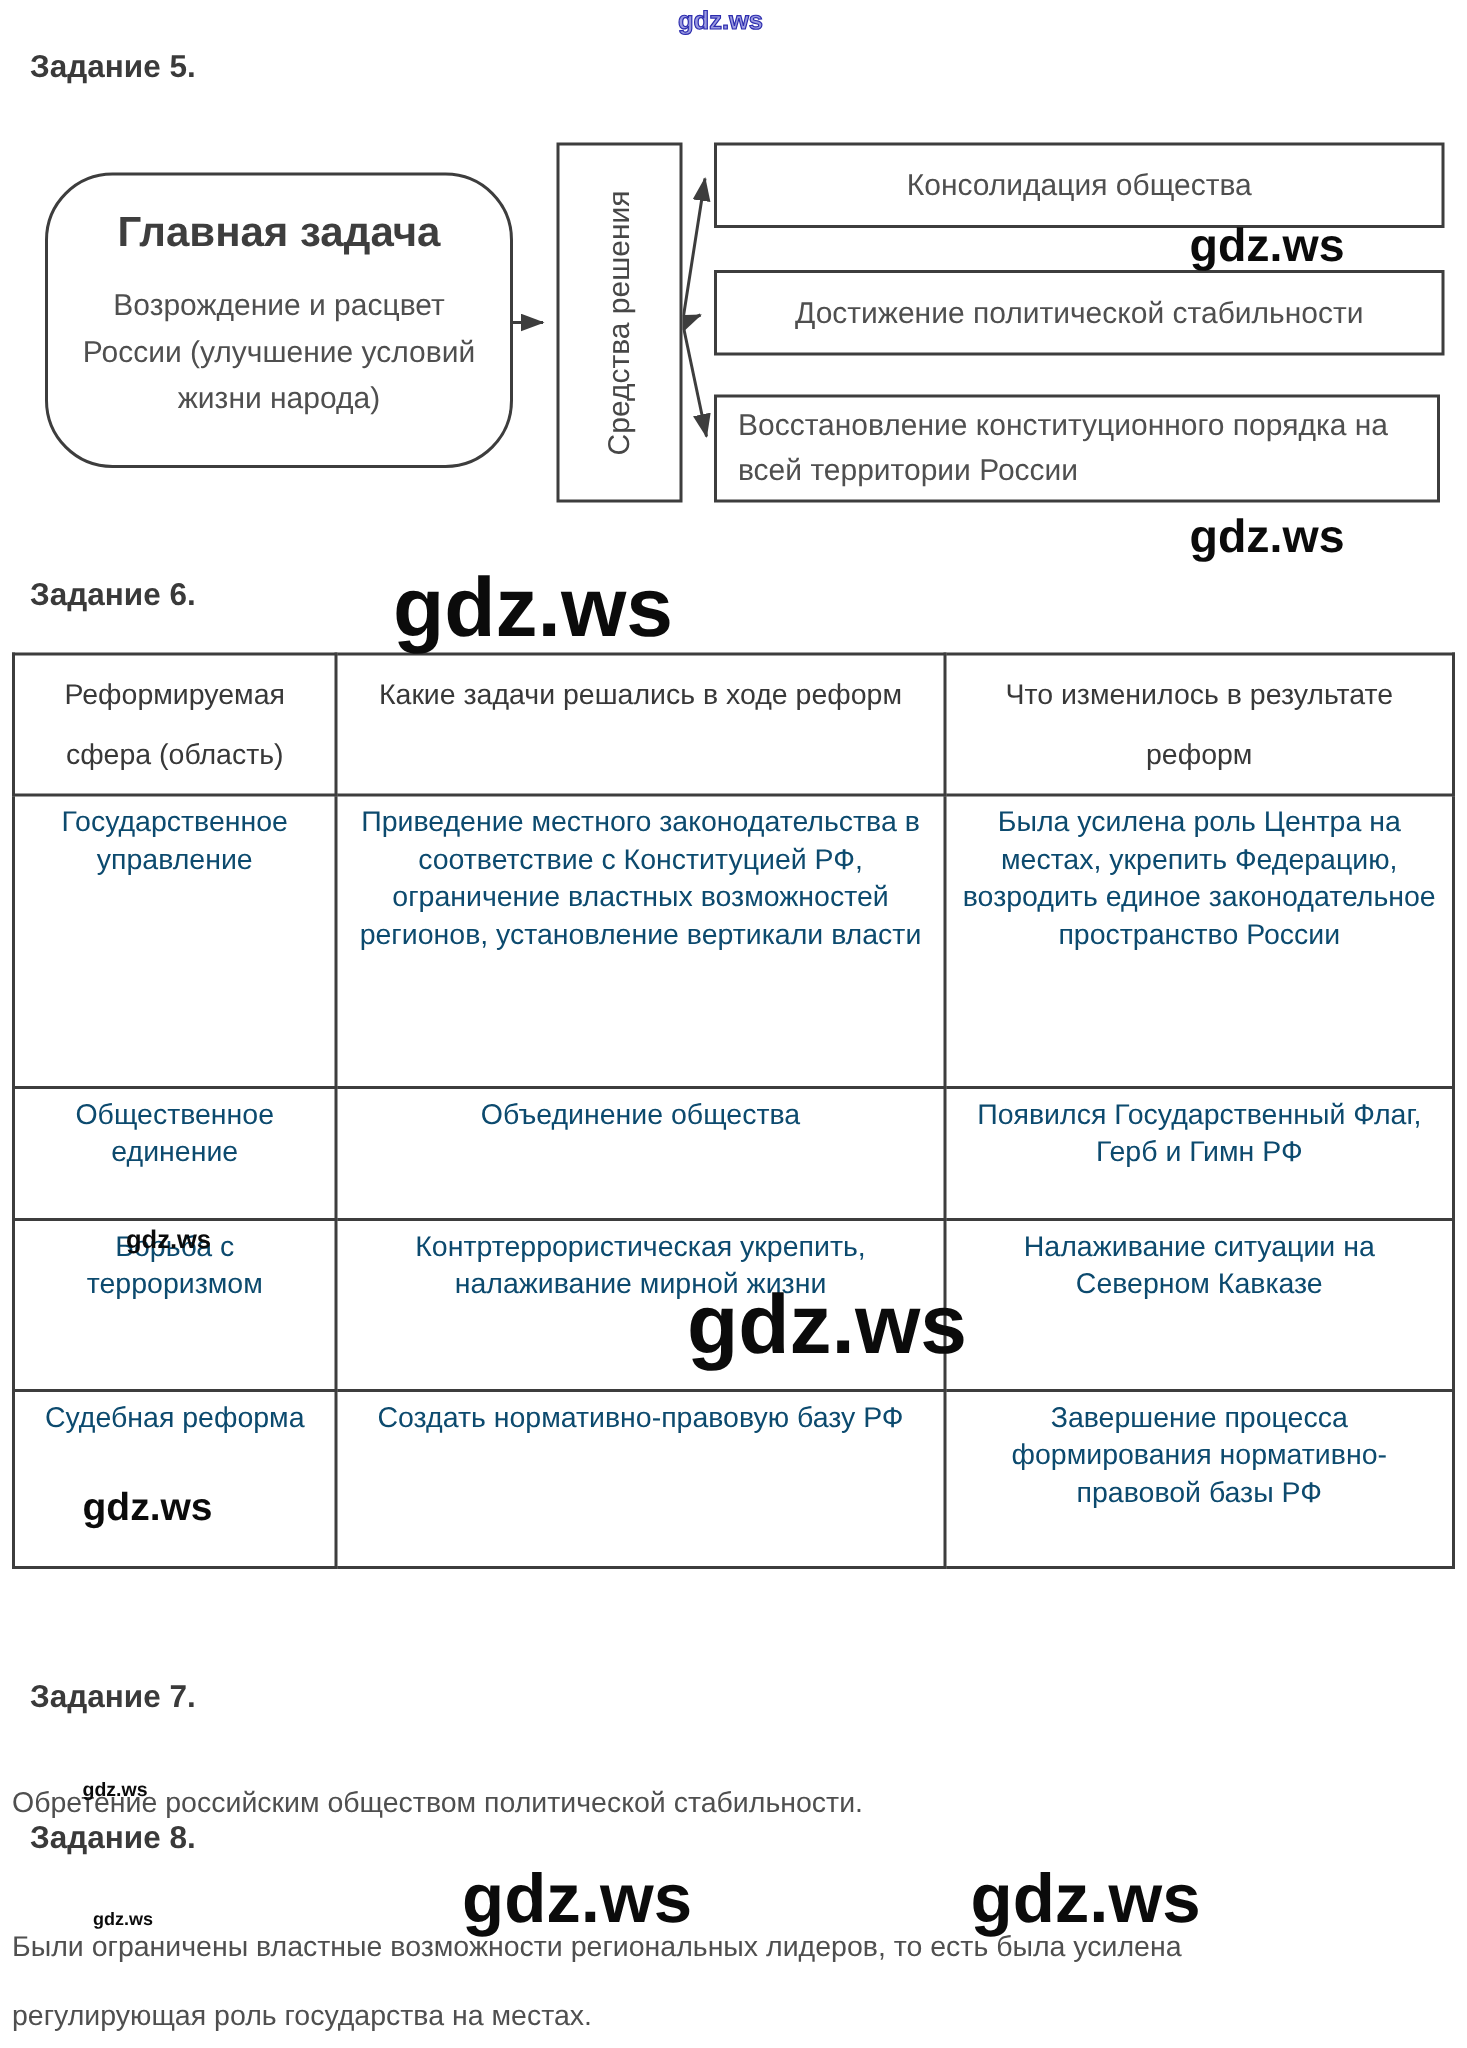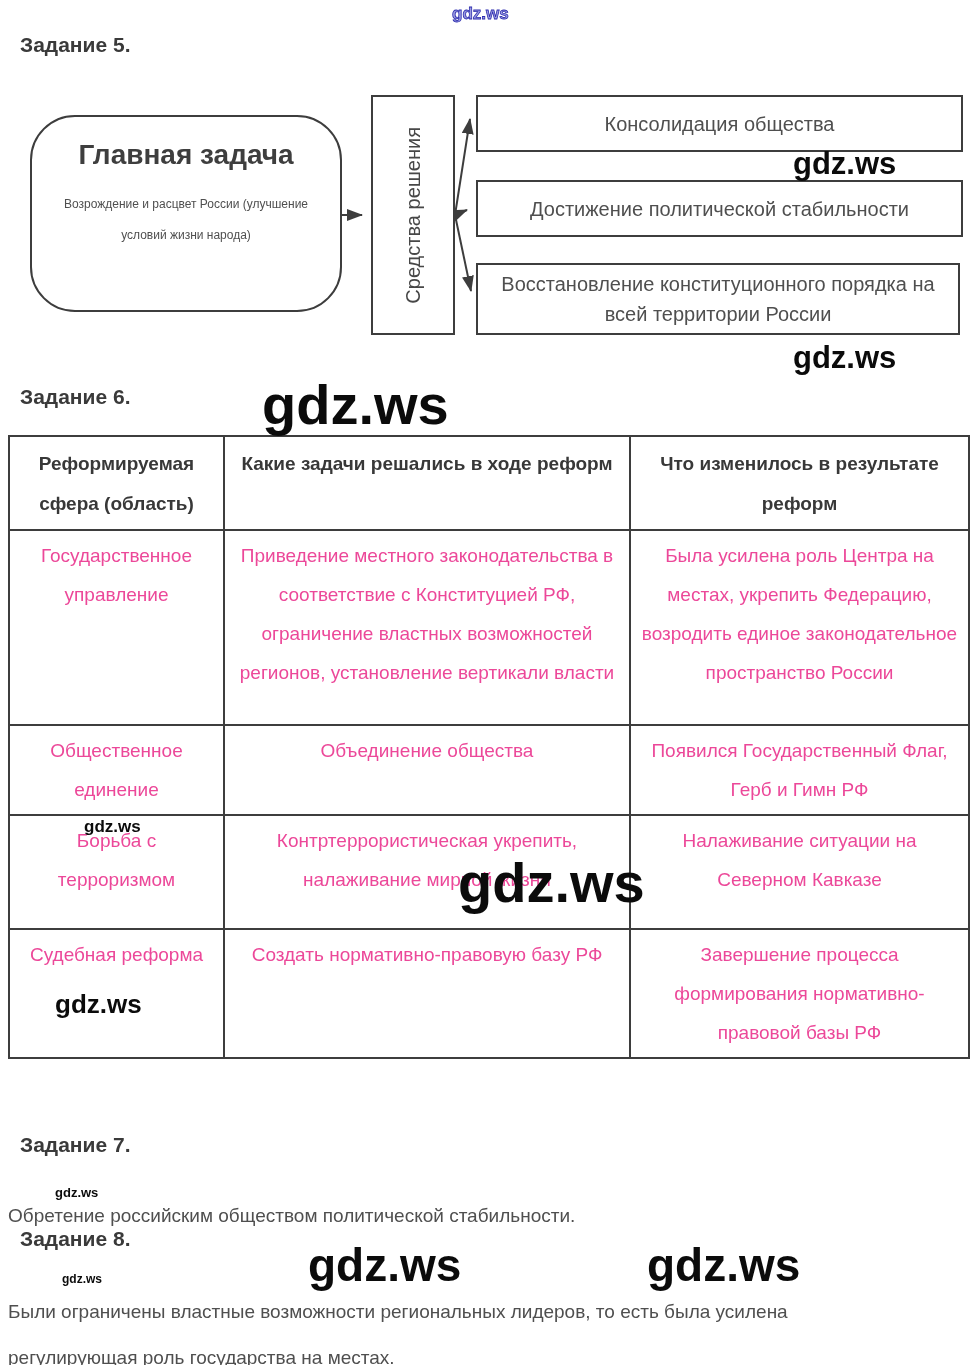--- a/index.html
+++ b/index.html
@@ -18,46 +18,46 @@
   .h5{margin-top:33px;}
   .h6{margin-top:30px;}
   .h7{margin-top:74px;}
   .h8{}
 
   
   .diagram{position:relative;width:978px;height:270px;margin-top:28px;}
   .diagram .box{position:absolute;border:2px solid #3d3d3d;box-sizing:border-box;background:#fff;}
   .main-box{left:30px;top:30px;width:312px;height:197px;border-radius:45px;text-align:center;}
   .main-box .title{font-size:28px;font-weight:bold;color:#3e3e3e;margin-top:22px;}
-  .main-box .body{font-size:12px;line-height:31px;color:#4f4f4f;margin-top:18px;padding:0 16px;}
+  .main-box .body{font-size:20px;line-height:31px;color:#4f4f4f;margin-top:18px;padding:0 16px;}
   .means-box{left:371px;top:10px;width:84px;height:240px;display:flex;align-items:center;justify-content:center;}
   .means-box .vtext{
     writing-mode:vertical-rl;transform:rotate(180deg);
     font-size:20px;color:#474747;white-space:nowrap;
   }
-  .result-box{display:flex;align-items:center;justify-content:center;text-align:center;
+  .result-box{display:flex;align-items:center;justify-content:center;
     font-size:20px;line-height:30px;color:#4f4f4f;padding:0 14px;}
   .rb1{left:476px;top:10px;width:487px;height:57px;}
   .rb2{left:476px;top:95px;width:487px;height:57px;}
   .rb3{left:476px;top:178px;width:484px;height:72px;}
   .arrows{position:absolute;left:0;top:0;width:978px;height:270px;}
 
   
   table.reforms{
     border-collapse:collapse;table-layout:fixed;
     width:960px;margin:26px 0 0 8px;
   }
   table.reforms td{
     border:2px solid #3d3d3d;
     vertical-align:top;text-align:center;
-    font-size:19px;line-height:39px;color:#ec4899;
+    font-size:19px;line-height:25px;color:#0c4a6e;
     padding:5px 10px;box-sizing:border-box;
     background:transparent;
   }
-  table.reforms td.hdr{font-weight:bold;color:#383838;line-height:40px;padding-top:7px;}
+  table.reforms td.hdr{font-weight:normal;color:#383838;line-height:40px;padding-top:7px;}
   .c1{width:215px;} .c2{width:406px;} .c3{width:339px;}
   .r-head{height:80px;} .r1{height:195px;} .r2{height:88px;margin-left:48px;} .r3{height:114px;} .r4{height:118px;}
 
   
   .answer{font-size:19px;color:#4f4f4f;margin-left:8px;}
   .p7{margin-top:48px;}
   .p8{margin-top:38px;width:885px;line-height:46px;}
 
   
   .wm{position:absolute;font-weight:bold;color:#0b0b0b;white-space:nowrap;z-index:6;}

